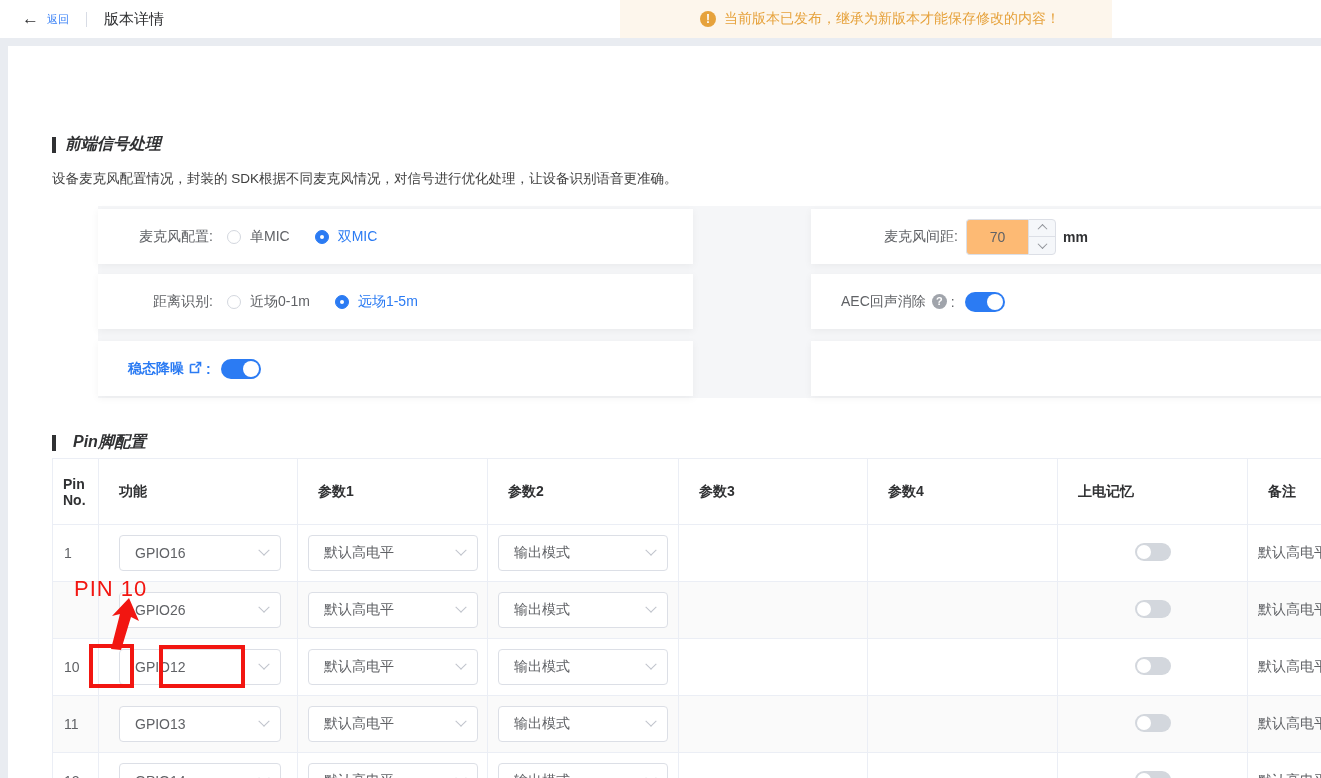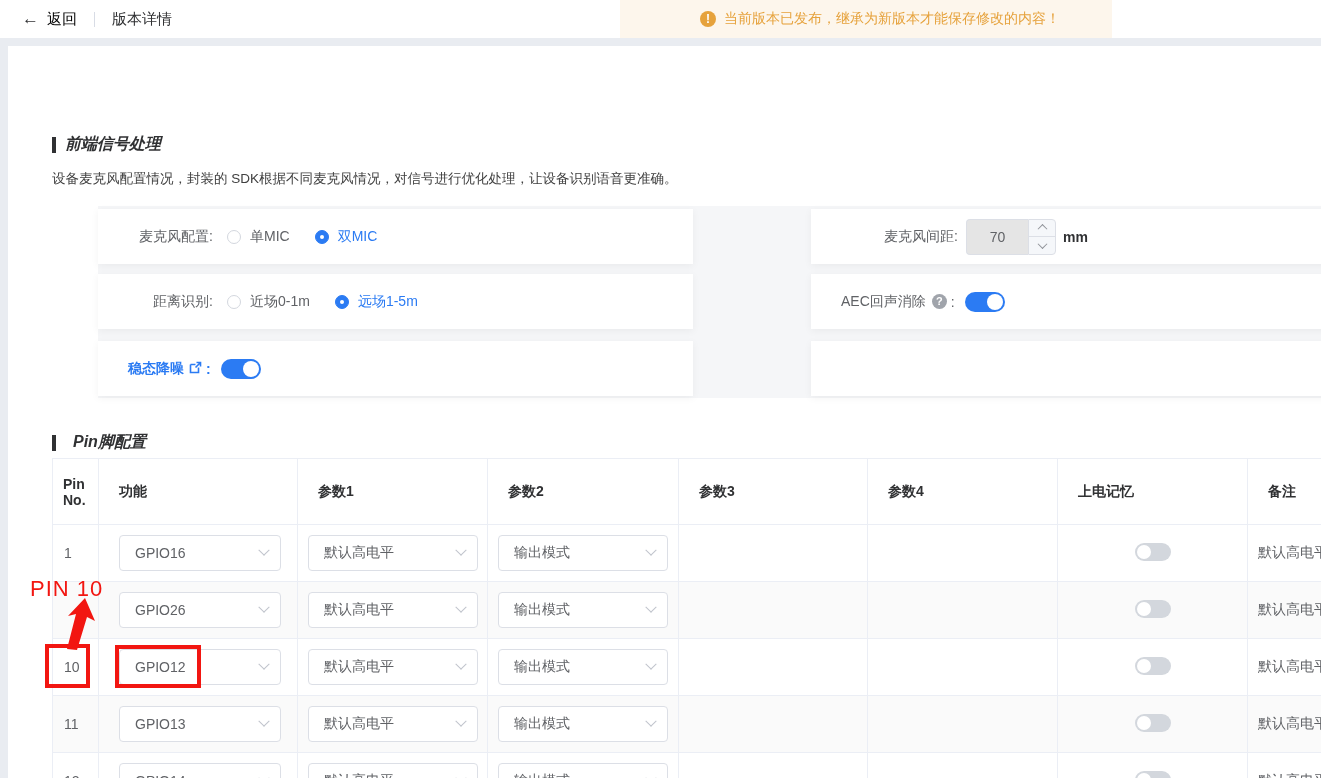--- a/index.html
+++ b/index.html
@@ -12,21 +12,21 @@
     color:#303133;
   }
 
   
   .topbar {
     position:absolute; left:0; top:0; width:1321px; height:38px;
     background:#fff; display:flex; align-items:center; z-index:5;
   }
   .back-group { display:flex; align-items:center; margin-left:22px; cursor:pointer; }
   .back-arrow { font-size:17px; color:#303133; margin-right:8px; }
-  .back-label { font-size:15px; color:#000000; }
+  .back-label { font-size:11px; color:#3b82f6; }
   .topbar-divider { width:1px; height:15px; background:#d8dce5; margin:0 17px; }
   .page-title { font-size:15px; color:#303133; }
 
   .warn-banner {
     position:absolute; left:620px; top:0; width:492px; height:38px;
     background:#fdf6ec; display:flex; align-items:center; padding-left:80px;
   }
   .warn-icon {
     width:16px; height:16px; border-radius:50%; background:#e6a23c;
     color:#fff; font-size:12px; font-weight:bold; line-height:16px;
@@ -77,21 +77,21 @@
     border-radius:50%; background:#fff;
   }
   .radio-label { color:#606266; }
   .radio-label.on { color:#2b7bf3; }
 
   
   .num-input { display:flex; margin-left:8px; height:36px; }
   .num-box {
     width:62px; height:36px; border:1px solid #dcdfe6; border-right:none;
     border-radius:4px 0 0 4px; display:flex; align-items:center; justify-content:center;
-    color:#606266; font-size:14px; background:#e5e5e5;
+    color:#606266; font-size:14px; background:#fdba74;
   }
   .spin-col { width:28px; height:36px; border:1px solid #dcdfe6; border-radius:0 4px 4px 0;
     display:flex; flex-direction:column; background:#f5f7fa; }
   .spin-btn { flex:1; display:flex; align-items:center; justify-content:center; cursor:pointer; }
   .spin-btn + .spin-btn { border-top:1px solid #dcdfe6; }
   .caret-up, .caret-dn {
     width:7px; height:7px; border-right:1.5px solid #909399; border-bottom:1.5px solid #909399;
   }
   .caret-up { transform:rotate(-135deg) translate(-1px,-1px); }
   .caret-dn { transform:rotate(45deg) translate(-1px,-1px); }
@@ -146,21 +146,21 @@
     padding:0 12px 0 15px; cursor:pointer; color:#606266;
   }
   .sel-func { width:162px; margin-left:20px; }
   .sel-param { width:170px; margin-left:10px; }
   .chev {
     width:8px; height:8px; border-right:1.5px solid #c0c4cc; border-bottom:1.5px solid #c0c4cc;
     transform:rotate(45deg) translate(-2px,-2px); flex:0 0 auto;
   }
 
   
-  .anno { position:absolute; z-index:20; pointer-events:none; }
+  .anno { position:absolute; z-index:20; pointer-events:none;margin-left:44px; }
   .anno-text { left:30px; top:576px; color:#f21611; font-size:22px; letter-spacing:1px; }
   .anno-box1 { left:45px; top:644px; width:45px; height:44px; border:4px solid #f21611; }
   .anno-box2 { left:115px; top:645px; width:86px; height:43px; border:4px solid #f21611; }
   .anno-arrow { left:55px; top:597px; }
 </style>
 </head>
 <body>
 
 <div class="topbar">
   <div class="back-group">

